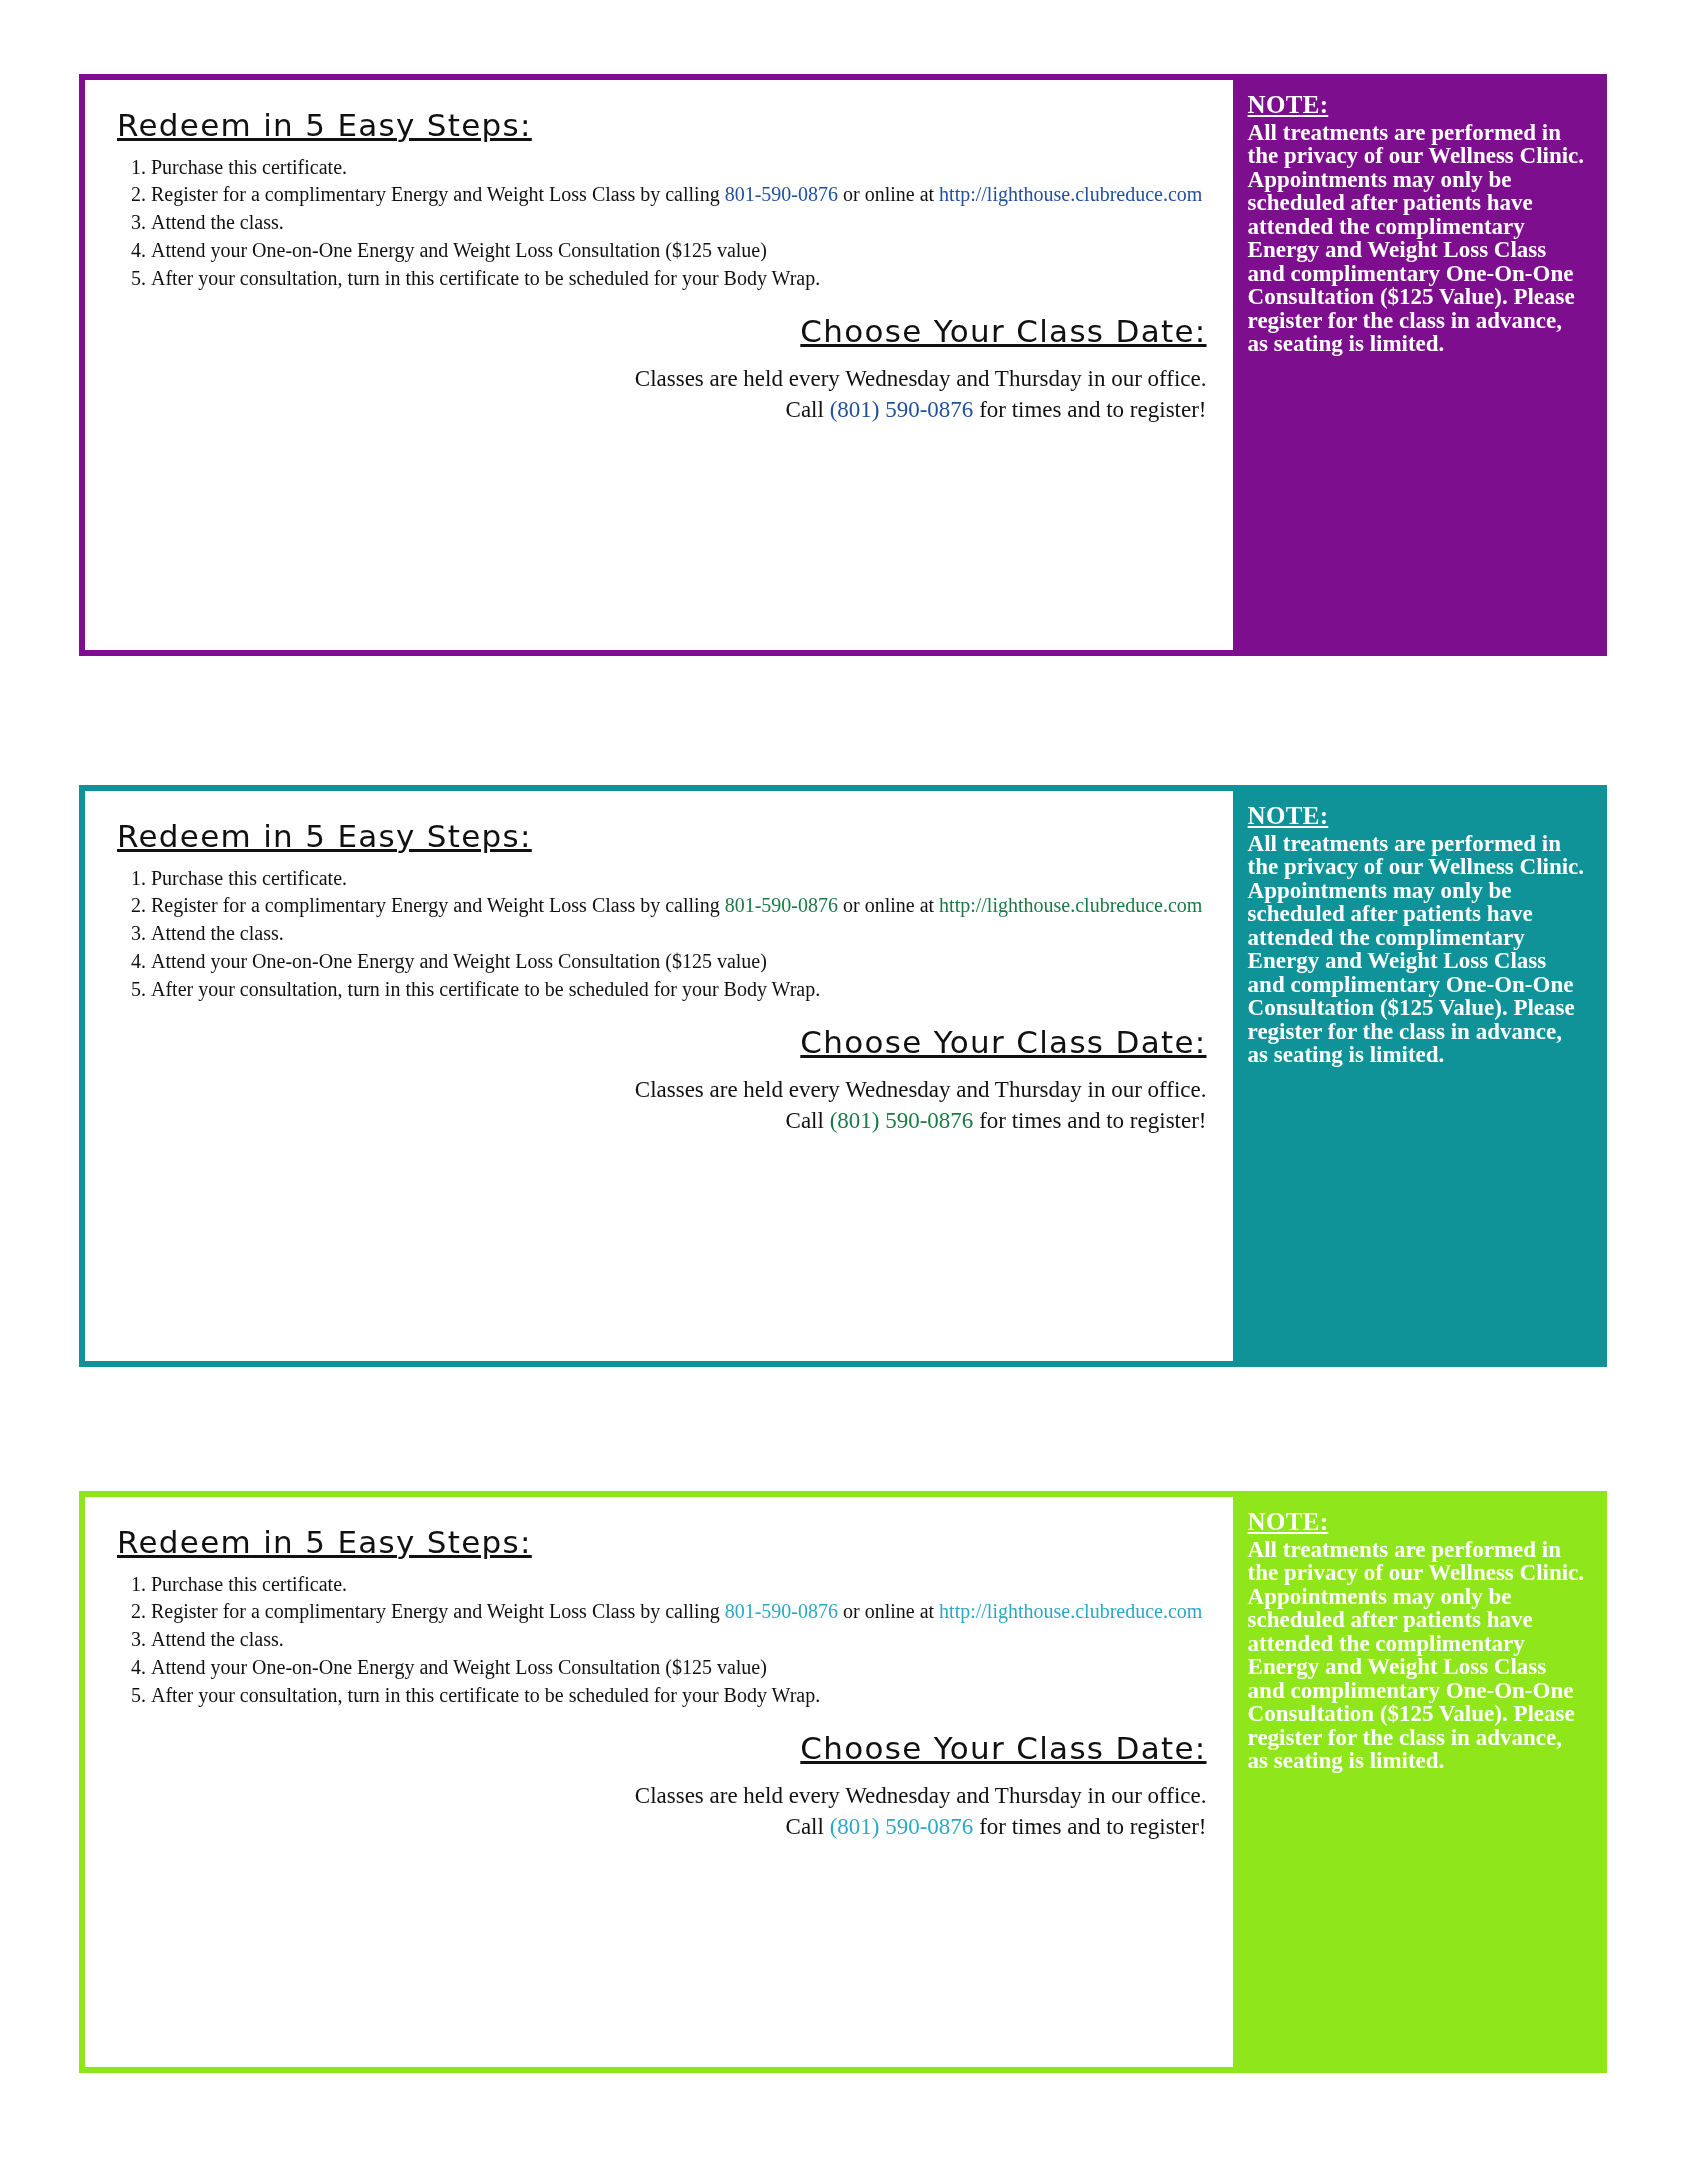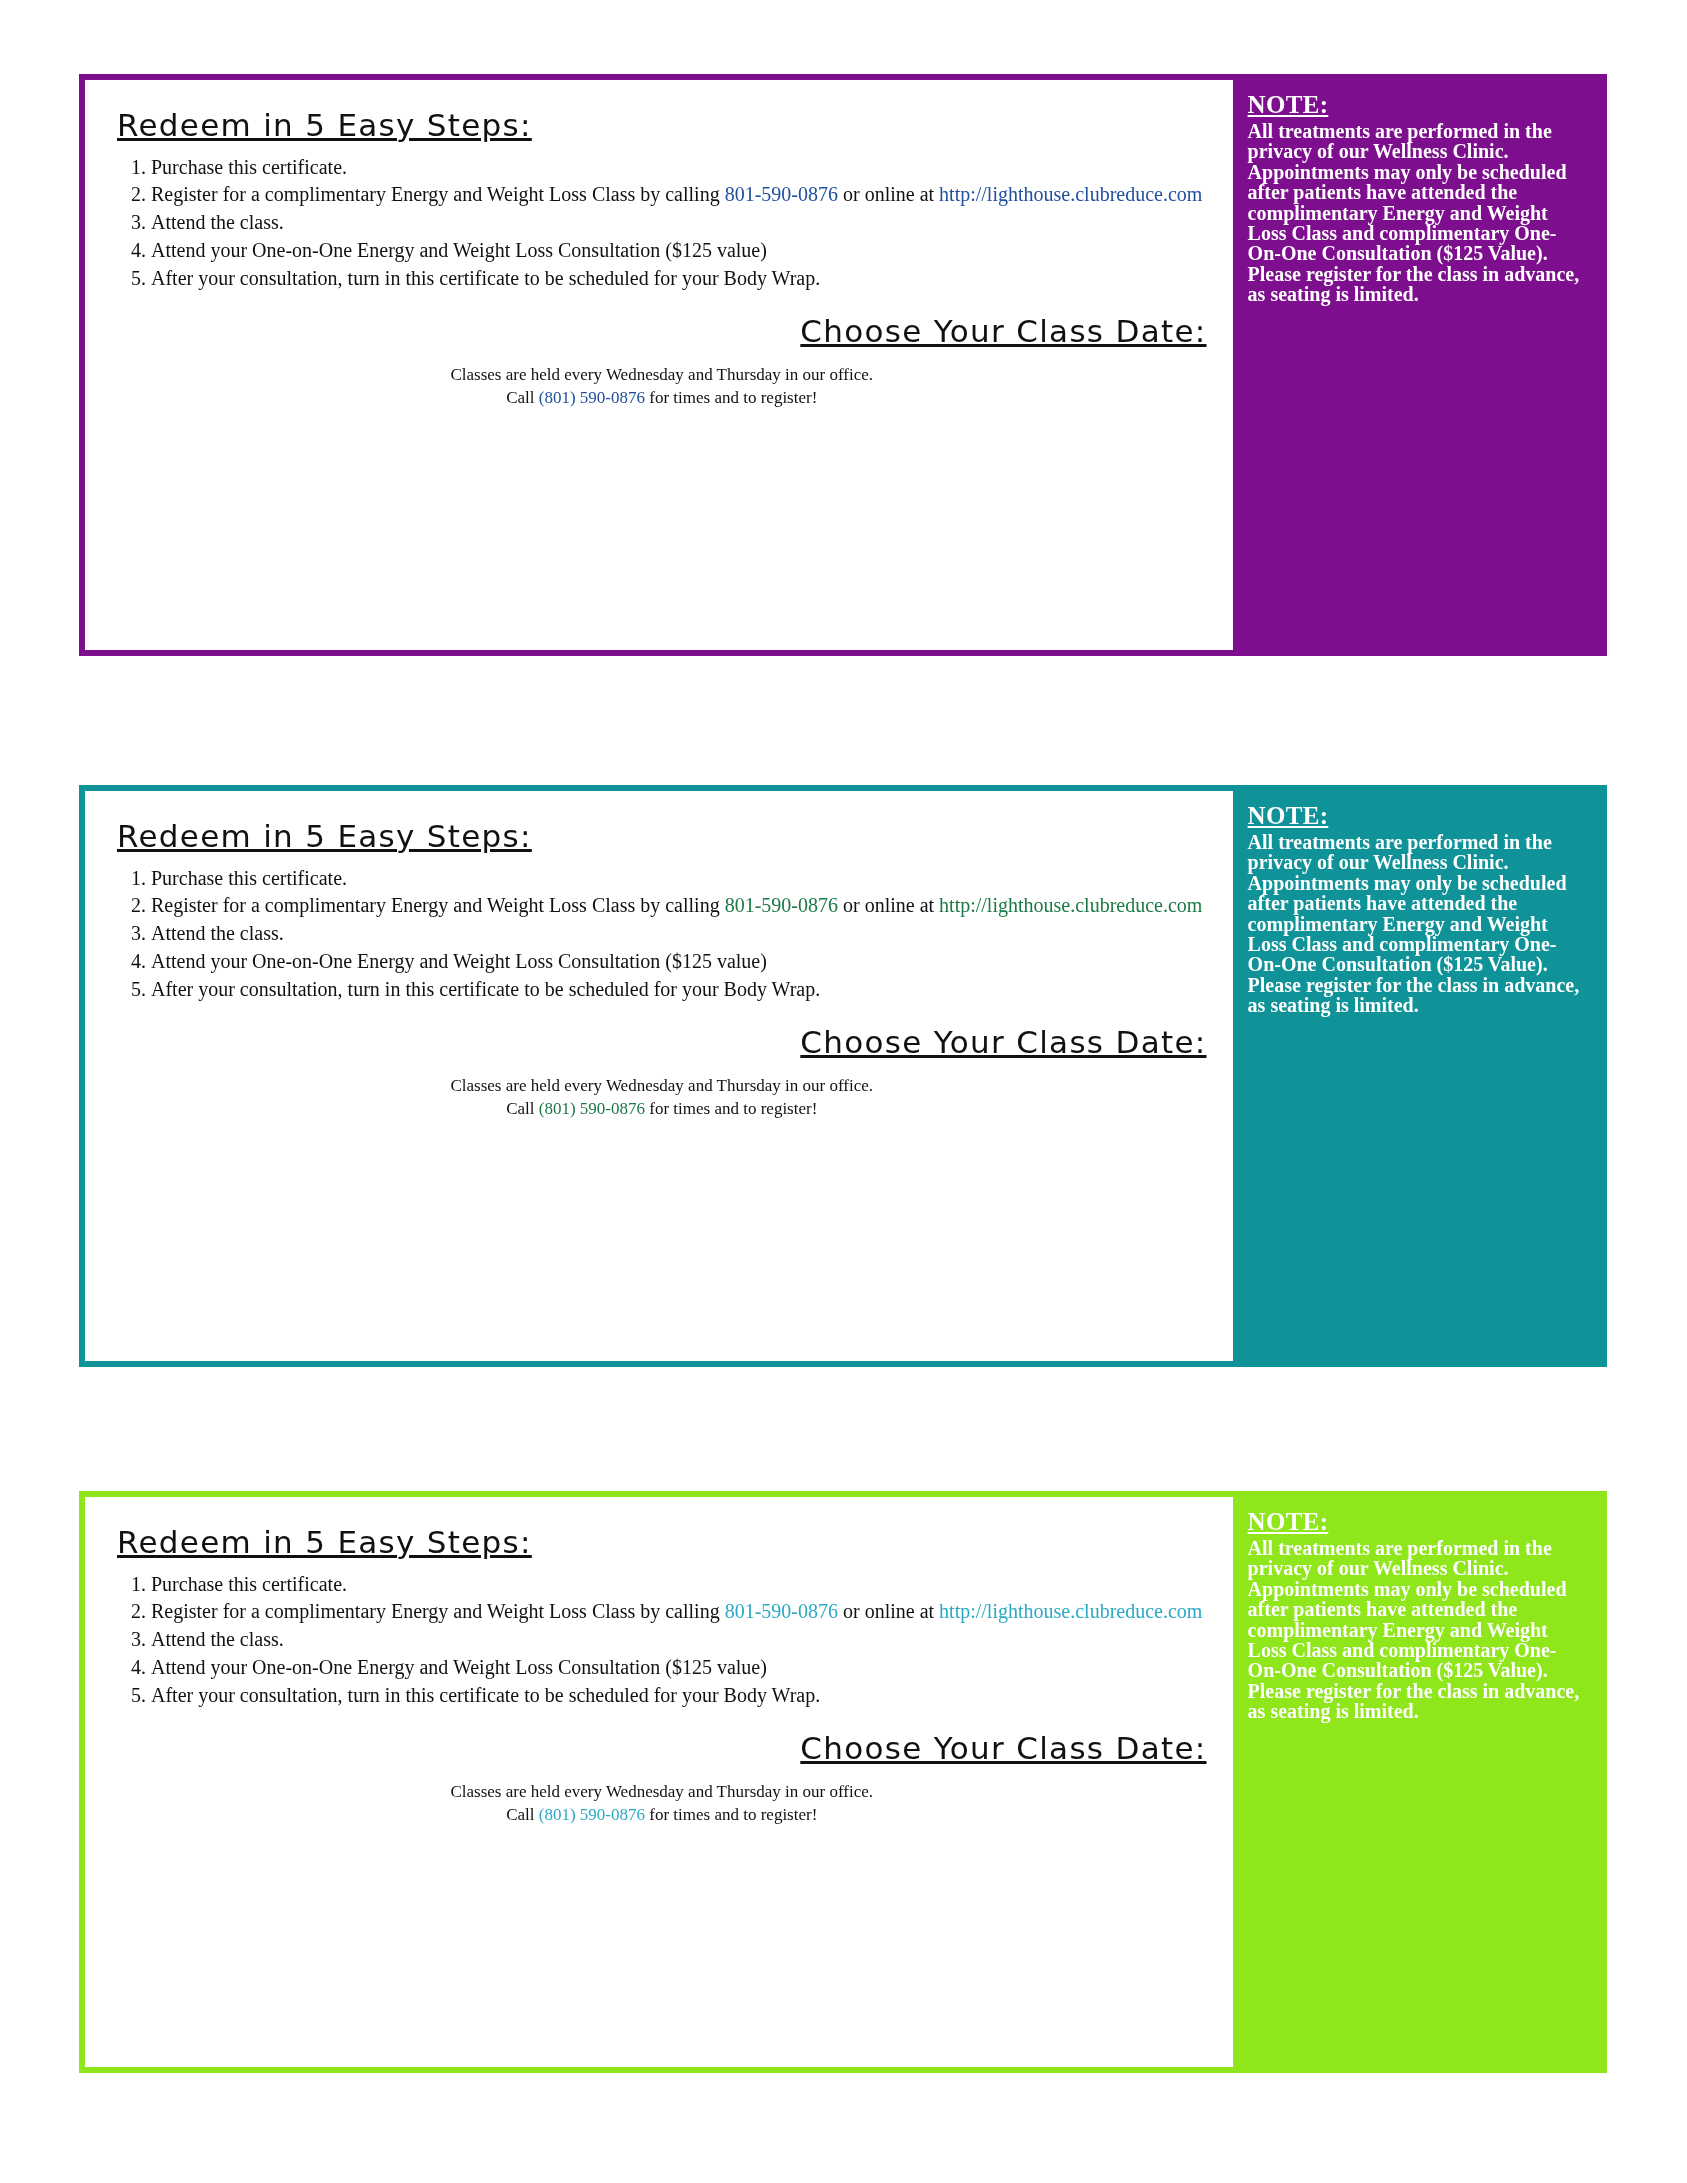--- a/index.html
+++ b/index.html
@@ -54,21 +54,21 @@
   .cert-3 .cert-note { background: #8ee61b; }
 
   .note-title {
     font-size: 25px;
     font-weight: bold;
     text-decoration: underline;
     margin-bottom: 4px;
     letter-spacing: 0.3px;
   }
   .note-body {
-    font-size: 20px;
+    font-size: 23px;
     line-height: 1.02;
     font-weight: bold;
   }
 
   .heading {
     font-family: "DejaVu Sans", sans-serif;
     font-size: 31px;
     font-weight: 400;
     letter-spacing: 1.3px;
     text-decoration: underline;
@@ -99,22 +99,22 @@
     margin-bottom: 2.6px;
   }
   .link-1 { color: #20509e; }
   .link-2 { color: #1a7a45; }
   .link-3 { color: #2aa9c4; }
   .phone-1 { color: #20509e; }
   .phone-2 { color: #1a7a45; }
   .phone-3 { color: #2aa9c4; }
 
   .closing {
-    text-align: center;
-    font-size: 17px;
+    text-align: right;
+    font-size: 23px;
     line-height: 1.3;
     color: #111111;
   }
   .closing div { margin: 1.3px 0; }
 </style>
 </head>
 <body>
 
 <div class="page">
 

